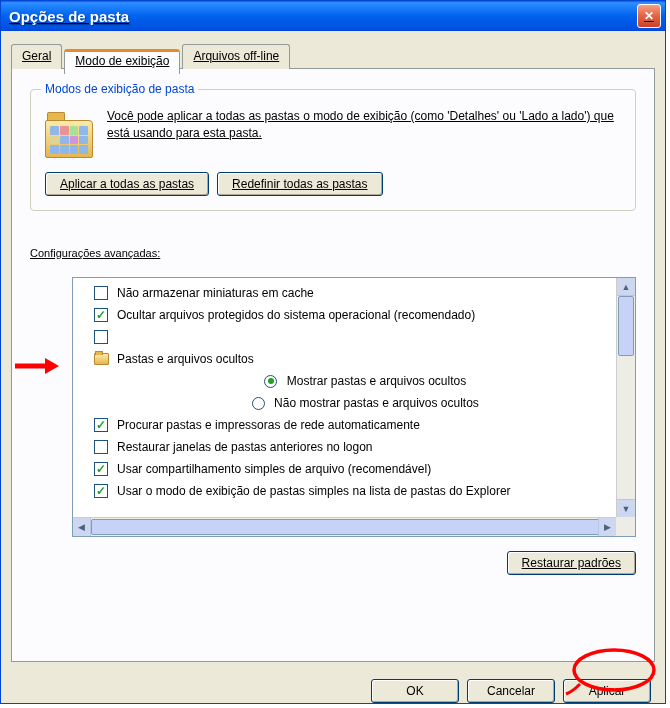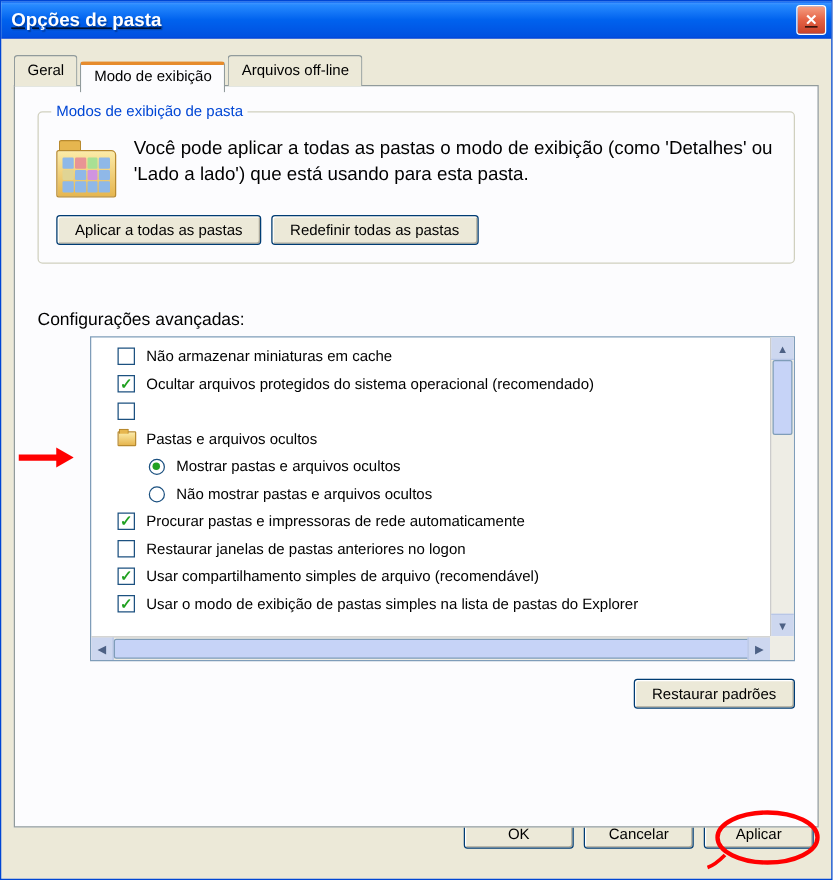--- a/index.html
+++ b/index.html
@@ -4,74 +4,74 @@
 <style>
 * { box-sizing: border-box; margin: 0; padding: 0; font-family: Tahoma, sans-serif; font-size: 12px; }
 body { background: #fff; width: 670px; height: 708px; overflow: hidden; }
 
 .window { width: 666px; height: 704px; border: 1px solid #0046d5; background: #ece9d8; position: relative; }
 
 .titlebar { height: 30px; background: linear-gradient(to bottom, #0058ee 0%, #3a91ff 6%, #278aff 10%, #0062ee 50%, #0050e0 95%, #003dd7 100%); display: flex; align-items: center; padding: 0 4px 0 8px; text-decoration: underline; }
 .titlebar-text { color: #fff; font-size: 15px; font-weight: bold; text-shadow: 1px 1px 1px rgba(0,0,0,0.3); flex: 1; }
 .close-btn { width: 24px; height: 24px; background: linear-gradient(to bottom, #f5a083 0%, #e56244 50%, #c8422a 100%); border: 1px solid #fff; border-radius: 3px; color: #fff; display: flex; align-items: center; justify-content: center; font-weight: bold; font-size: 14px; cursor: pointer; }
 
-.content-area { padding: 12px 10px 10px 10px; height: calc(100% - 30px); position: relative; }
+.content-area { padding: 12px 10px 10px 10px; height: calc(100% - 30px); position: relative; text-decoration: underline; }
 
 .tabs { display: flex; position: relative; z-index: 2; }
 .tab { background: #ece9d8; border: 1px solid #919b9c; border-bottom: none; border-radius: 3px 3px 0 0; padding: 4px 10px; margin-right: 2px; cursor: pointer; position: relative; top: 1px; }
 .tab.active { background: #fcfcfe; border-top: 3px solid #e68b2c; padding-top: 2px; z-index: 3; top: 6px; padding-bottom: 6px; }
 
 .tab-panel { border: 1px solid #919b9c; background: #fcfcfe; height: 594px; padding: 20px 18px; position: relative; z-index: 1; }
 
 .groupbox { border: 1px solid #d0d0bf; border-radius: 4px; padding: 18px 14px 14px 14px; position: relative; margin-bottom: 36px; }
 .groupbox-title { position: absolute; top: -8px; left: 10px; background: #fcfcfe; padding: 0 4px; color: #0046d5; font-size: 12px; }
 
 .groupbox-row { display: flex; gap: 12px; }
 .folder-thumb { width: 50px; height: 50px; position: relative; flex-shrink: 0; }
 .folder-bg { width: 48px; height: 38px; position: absolute; bottom: 0; background: linear-gradient(to bottom, #fceba8, #e6b64f); border: 1px solid #b88a2f; border-radius: 2px 4px 2px 2px; }
 .folder-tab { width: 18px; height: 8px; position: absolute; top: 4px; left: 2px; background: #e6b64f; border: 1px solid #b88a2f; border-bottom: none; border-radius: 2px 2px 0 0; }
 .folder-grid { position: absolute; bottom: 4px; left: 5px; width: 38px; height: 28px; display: grid; grid-template-columns: repeat(4, 1fr); grid-template-rows: repeat(3, 1fr); gap: 1px; }
 .folder-grid span { background: #8fb8e8; border-radius: 1px; }
 .folder-grid span:nth-child(2){background:#e89494}.folder-grid span:nth-child(3){background:#a8e094}.folder-grid span:nth-child(5){background:#e0d494}.folder-grid span:nth-child(7){background:#d094e0}
 
-.groupbox-text { flex: 1; font-size: 15px; line-height: 1.4; color: #000; }
+.groupbox-text { flex: 1; font-size: 12px; line-height: 1.4; color: #000; }
 
 .btn-row { display: flex; gap: 8px; margin-top: 14px; justify-content: flex-start; }
 .btn { background: #ece9d8; border: 1px solid #003c74; border-radius: 3px; padding: 4px 14px; font-size: 12px; cursor: pointer; box-shadow: inset 1px 1px 0 #fff, inset -1px -1px 0 #aca899; }
 
-.adv-label { font-size: 14px; margin-bottom: 6px; }
+.adv-label { font-size: 11px; margin-bottom: 18px; }
 
 .tree-wrap { border: 1px solid #7f9db9; background: #fff; height: 260px; position: relative; margin-left: 42px; }
 .tree-scroll { position: absolute; top: 0; left: 0; right: 19px; bottom: 19px; overflow: hidden; padding: 4px 2px; }
 .tree-vsb { position: absolute; right: 0; top: 0; width: 19px; bottom: 19px; background: #eeede5; border-left: 1px solid #ccc; }
 .tree-vsb .thumb { position: absolute; left: 1px; right: 1px; top: 18px; height: 60px; background: #c6d3f7; border: 1px solid #7f9db9; border-radius: 2px; }
 .tree-vsb .arr-up, .tree-vsb .arr-dn { position: absolute; left: 0; right: 0; height: 18px; background: #cdd7ef; display:flex; align-items:center; justify-content:center; font-size:9px; color:#4d6185; }
 .tree-vsb .arr-up{top:0;border-bottom:1px solid #b8c6e6}.tree-vsb .arr-dn{bottom:0;border-top:1px solid #b8c6e6}
 .tree-hsb { position: absolute; left: 0; right: 19px; bottom: 0; height: 19px; background: #eeede5; border-top: 1px solid #ccc; }
 .tree-hsb .thumb { position: absolute; top: 1px; bottom: 1px; left: 18px; width: 540px; background: #c6d3f7; border: 1px solid #7f9db9; border-radius: 2px; }
 .tree-hsb .arr-l, .tree-hsb .arr-r { position: absolute; top:0; bottom:0; width: 18px; background: #cdd7ef; display:flex; align-items:center; justify-content:center; font-size:9px; color:#4d6185;}
 .tree-hsb .arr-l{left:0;border-right:1px solid #b8c6e6}.tree-hsb .arr-r{right:0;border-left:1px solid #b8c6e6}
 .tree-corner { position: absolute; right: 0; bottom: 0; width: 19px; height: 19px; background: #eeede5; }
 
 .tree-item { display: flex; align-items: center; height: 22px; white-space: nowrap; }
 .tree-item.lvl0 { padding-left: 18px; }
-.tree-item.lvl1 { padding-left: 42px; }
+.tree-item.lvl1 { padding-left: 42px; justify-content: center; }
 .item-icon { width: 16px; height: 16px; margin-right: 6px; flex-shrink: 0; display: inline-flex; align-items: center; justify-content: center; }
 .checkbox { width: 14px; height: 14px; border: 1px solid #1c5180; background: #fff; display:flex; align-items:center; justify-content:center; }
 .checkbox.checked::after { content: "✓"; color: #21a121; font-size: 12px; font-weight: bold; line-height: 1; }
 .radio { width: 13px; height: 13px; border: 1px solid #1c5180; border-radius: 50%; background: #fff; display:flex; align-items:center; justify-content:center; }
 .radio.checked::after { content: ""; width: 6px; height: 6px; background: #21a121; border-radius: 50%; }
 .folder-ico { width:15px; height:12px; background: linear-gradient(to bottom,#fceba8,#e6b64f); border:1px solid #b88a2f; border-radius:1px; position:relative; }
 .folder-ico::before { content:""; position:absolute; top:-3px; left:0; width:6px; height:3px; background:#e6b64f; border:1px solid #b88a2f; border-bottom:none; border-radius:1px 1px 0 0; }
 .item-label { font-size: 12px; padding: 1px 2px; }
 .item-label.selected { background: #316ac5; color: #fff; }
 
 .restore-row { display: flex; justify-content: flex-end; margin-top: 14px; }
 
-.bottom-btns { position: absolute; bottom: 24px; right: 14px; display: flex; gap: 8px; }
+.bottom-btns { position: absolute; bottom: 0; right: 14px; display: flex; gap: 8px; }
 .bottom-btns .btn { min-width: 88px; }
 
 .arrow-annotation { position: absolute; left: 12px; top: 324px; z-index: 10; }
 .arrow-annotation svg { width: 46px; height: 22px; }
 
 .circle-annotation { position: absolute; right: 3px; bottom: 4px; z-index: 10; pointer-events: none; }
 .circle-annotation svg { width: 100px; height: 52px; }
 </style>
 </head>
 <body>

